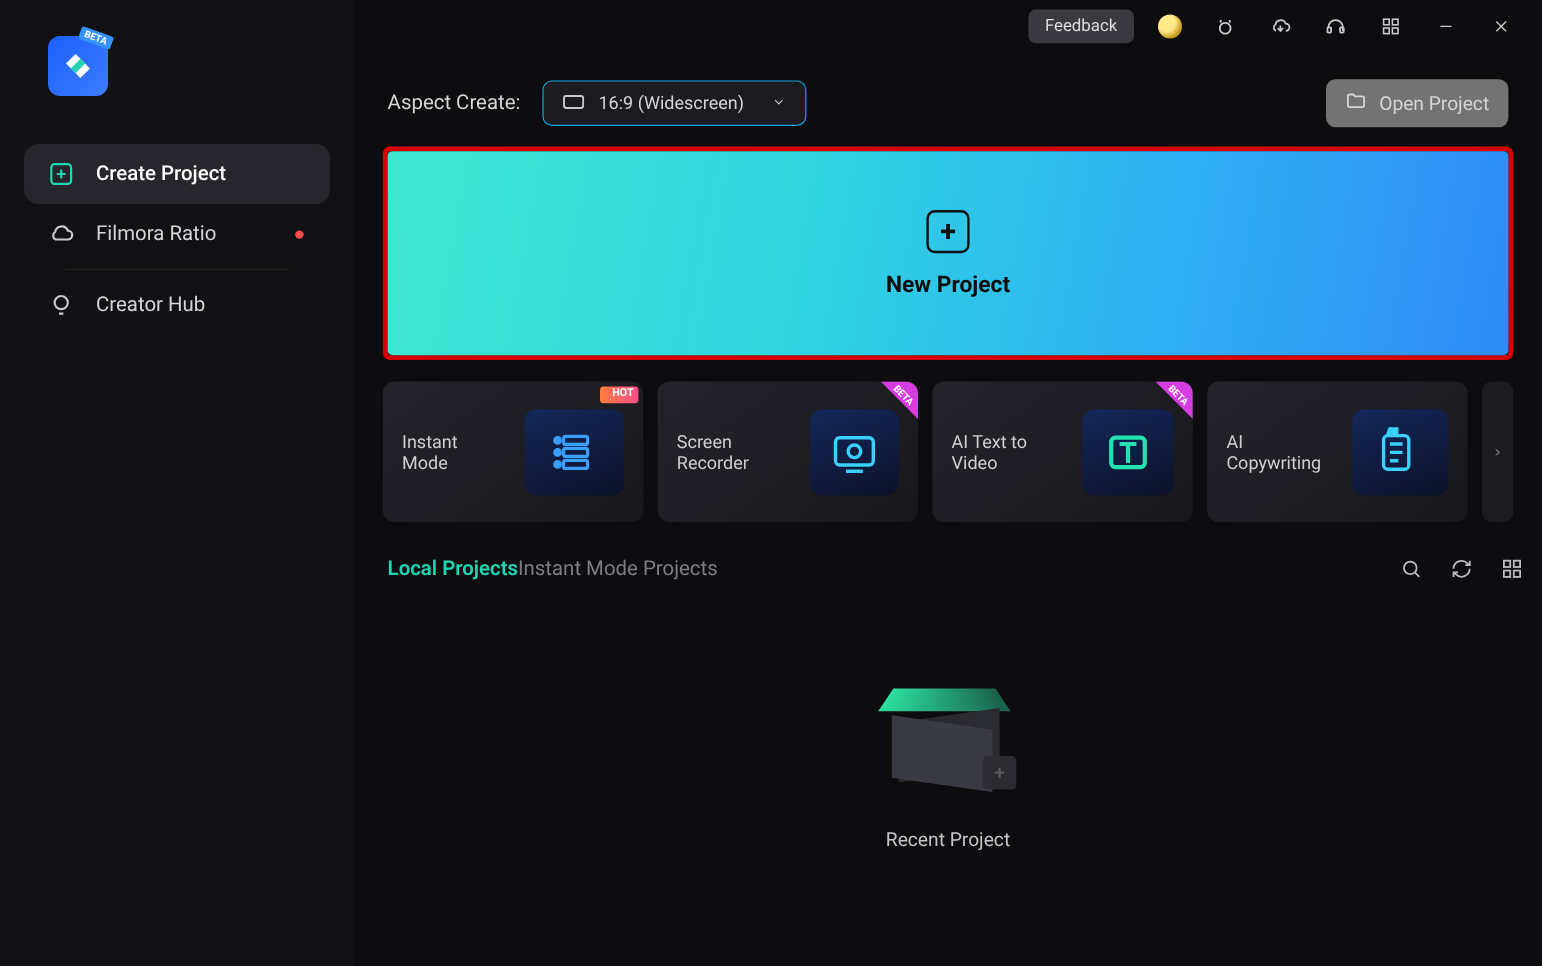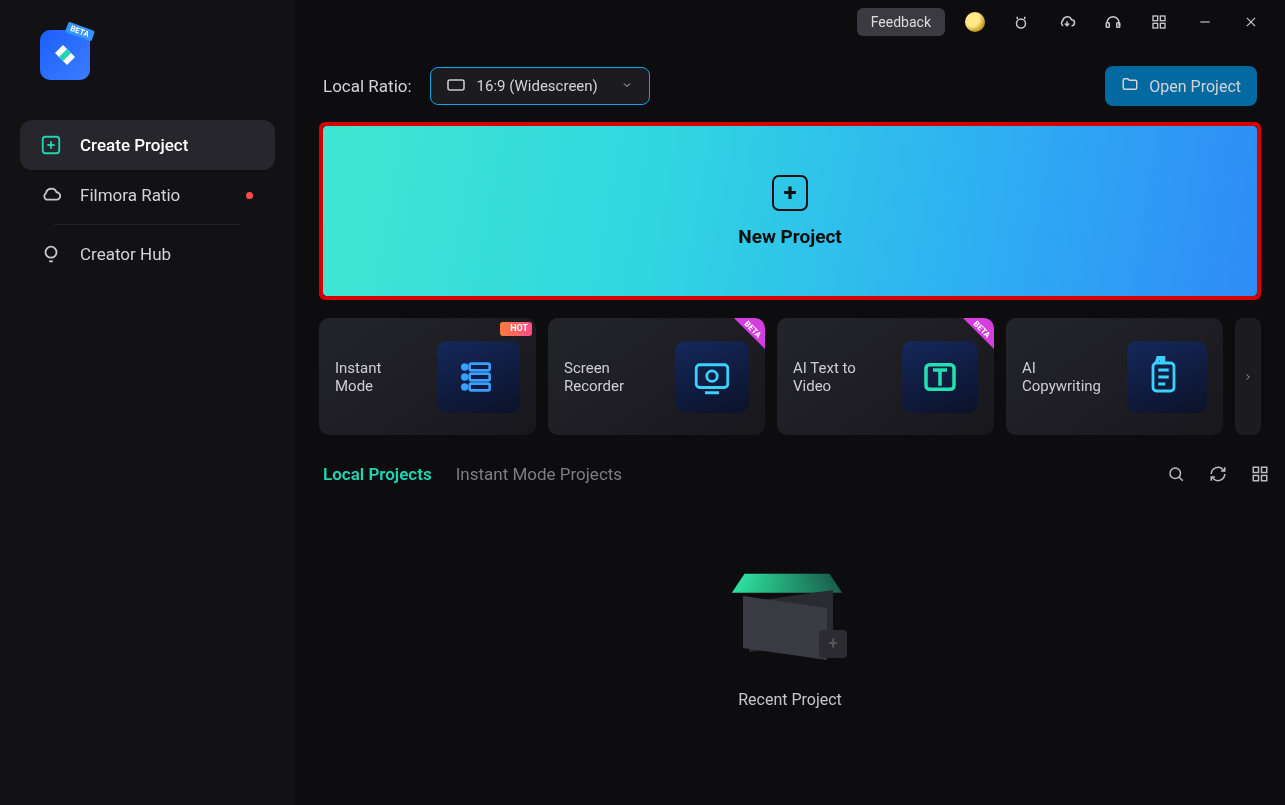--- a/index.html
+++ b/index.html
@@ -31,21 +31,21 @@
 .feedback-btn { background:#3a3a40; color:#ddd; border:none; border-radius:6px; padding:6px 14px; font-size:14px; cursor:pointer; }
 .title-icon { width:32px; height:32px; display:flex; align-items:center; justify-content:center; color:#c9c9cc; cursor:pointer; }
 .avatar-icon { width:20px; height:20px; border-radius:50%; background:radial-gradient(circle at 35% 35%,#ffe98a 40%,#c79a1a 70%); }
 
 
 .toolbar { display:flex; align-items:center; padding:22px 28px 10px 28px; gap:18px; }
 .toolbar-label { font-size:17px; color:#d4d4d6; }
 .ar-select { display:flex; align-items:center; gap:12px; background:#1c1c20; border:1px solid #0ea5e9; border-radius:8px; padding:9px 16px; min-width:220px; cursor:pointer; color:#d4d4d6; font-size:15px; }
 .ar-select .chev { margin-left:auto; }
 .spacer { flex:1; }
-.open-proj { display:flex; align-items:center; gap:10px; background:#0369a1; border-radius:8px; padding:9px 16px; cursor:pointer; font-size:16px; color:#d4d4d6; }
+.open-proj { display:flex; align-items:center; gap:10px; background:#737373; border-radius:8px; padding:9px 16px; cursor:pointer; font-size:16px; color:#d4d4d6; }
 
 
 .banner-wrap { padding:6px 24px 12px 24px; }
 .banner-frame { border:4px solid #d60000; border-radius:6px; }
 .banner { height:170px; border-radius:4px; background:linear-gradient(100deg,#3fe7d1 0%,#30d7e0 35%,#2eaff3 70%,#2f8bf6 100%); display:flex; flex-direction:column; align-items:center; justify-content:center; gap:14px; cursor:pointer; }
 .new-proj-icon { width:36px; height:36px; border:2.5px solid #111; border-radius:7px; display:flex; align-items:center; justify-content:center; color:#111; font-size:24px; font-weight:700; }
 .new-proj-label { font-size:19px; font-weight:700; color:#0c0c0c; }
 
 
 .cards { display:flex; gap:12px; padding:6px 24px 14px 24px; align-items:stretch; }
@@ -54,21 +54,21 @@
 .card-ill { width:84px; height:72px; margin-left:auto; border-radius:10px; background:linear-gradient(160deg,#14285a,#0c1229); display:flex; align-items:center; justify-content:center; }
 .badge { position:absolute; top:0; right:0; width:44px; height:44px; }
 .badge.hot::before { content:""; position:absolute; top:4px; right:4px; width:32px; height:14px; border-radius:3px; background:linear-gradient(90deg,#ff7c3c,#ff4d8a); }
 .badge.hot::after { content:"HOT"; position:absolute; top:5px; right:8px; font-size:9px; font-weight:700; color:#fff; }
 .badge.beta { overflow:hidden; }
 .badge.beta::before { content:""; position:absolute; top:-22px; right:-22px; width:44px; height:44px; background:#d63de0; transform:rotate(45deg); }
 .badge.beta::after { content:"BETA"; position:absolute; top:7px; right:2px; font-size:8px; font-weight:700; color:#fff; transform:rotate(45deg); }
 .next-btn { flex:0 0 26px; height:117px; display:flex; align-items:center; justify-content:center; background:#1c1c20; border-radius:8px; cursor:pointer; color:#bbb; }
 
 
-.tabs-row { display:flex; align-items:center; padding:14px 14px 6px 28px; gap:24px; }
+.tabs-row { display:flex; align-items:center; padding:14px 14px 6px 28px; }
 .tab { font-size:17px; color:#7d7d82; cursor:pointer; }
 .tab.active { color:#1fd6b4; font-weight:600; }
 .tabs-tools { margin-left:auto; display:flex; gap:20px; }
 .tool-icon { width:22px; height:22px; display:flex; align-items:center; justify-content:center; color:#bcbcc0; cursor:pointer; }
 
 
 .empty { flex:1; display:flex; flex-direction:column; align-items:center; justify-content:center; gap:22px; padding-bottom:40px; }
 .empty-ill { width:130px; height:120px; position:relative; }
 .box-back { position:absolute; bottom:22px; left:24px; width:84px; height:50px; background:#2a2a31; transform:skewY(-8deg); }
 .box-front{ position:absolute; bottom:14px; left:18px; width:84px; height:52px; background:#3a3a42; transform:skewY(8deg); }
@@ -166,21 +166,21 @@
         </span>
       <span class="title-icon">
           <svg width="14" height="14" viewBox="0 0 24 24" stroke="currentColor" stroke-width="2">
             <line x1="5" y1="5" x2="19" y2="19"></line>
             <line x1="19" y1="5" x2="5" y2="19"></line>
           </svg>
         </span>
     </div>
 
     <div class="toolbar">
-      <span class="toolbar-label">Local Ratio:</span>
+      <span class="toolbar-label">Aspect Create:</span>
       <div class="ar-select">
         <span><svg width="18" height="12" viewBox="0 0 18 12" fill="none" stroke="#c9c9cc" stroke-width="1.6">
               <rect x="1" y="1" width="16" height="10" rx="2"></rect>
             </svg></span>
         <span>16:9 (Widescreen)</span>
         <span class="chev"><svg width="12" height="12" viewBox="0 0 24 24" fill="none" stroke="#c9c9cc" stroke-width="2">
               <polyline points="6 9 12 15 18 9"></polyline>
             </svg></span>
       </div>
       <div class="spacer"></div>

